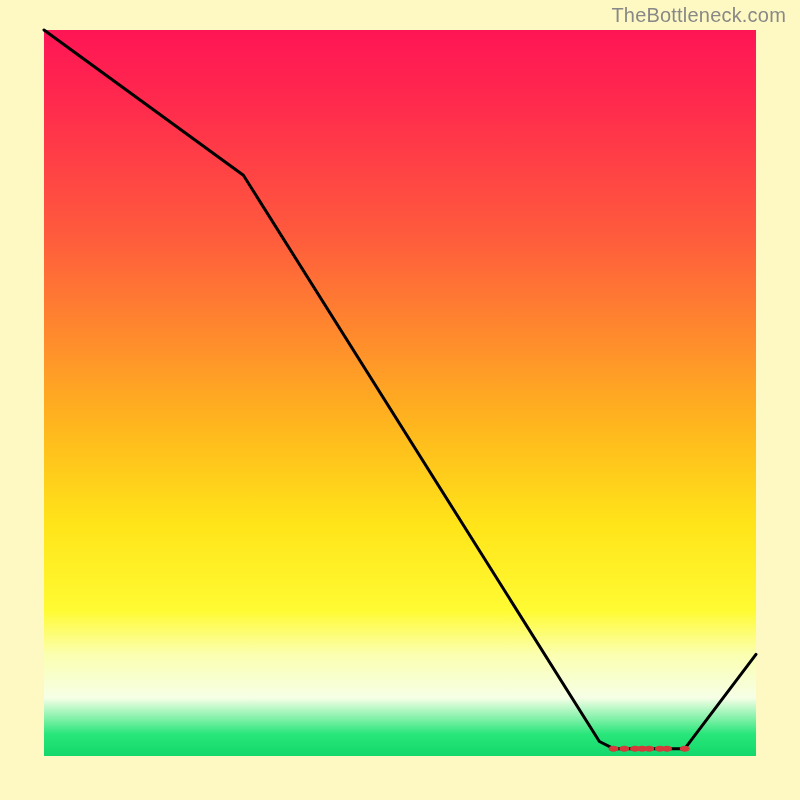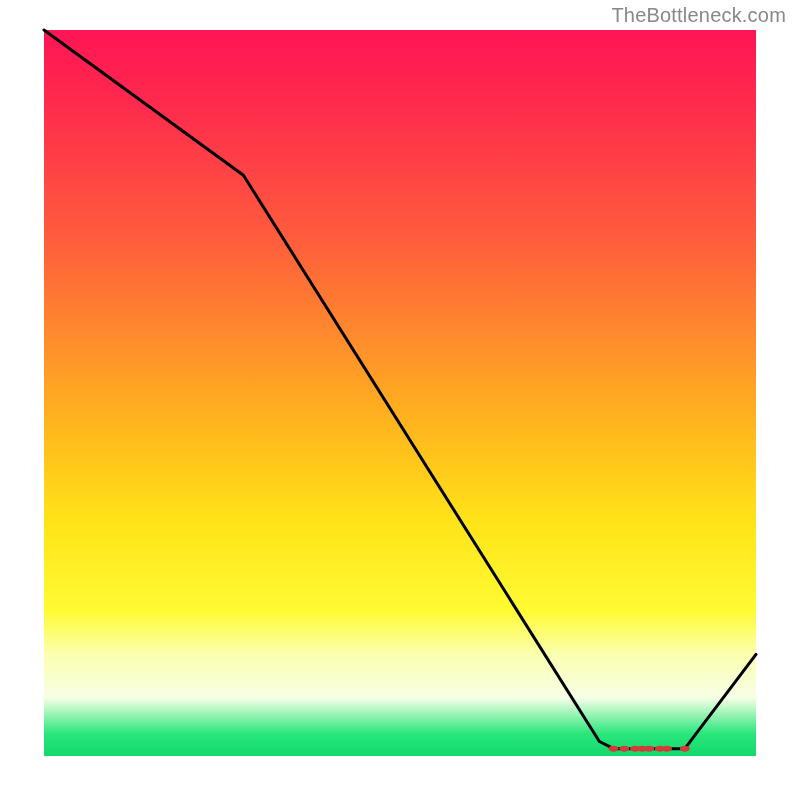--- a/index.html
+++ b/index.html
@@ -8,21 +8,21 @@
     background: #000;
     width: 800px;
     height: 800px;
     overflow: hidden;
     font-family: Arial, Helvetica, sans-serif;
   }
   .frame {
     position: relative;
     width: 800px;
     height: 800px;
-    background: #ffffff;
+    background: #fef9c3;
     text-align: center;
   }
   .attribution {
     position: absolute;
     top: 4px;
     right: 14px;
     color: #888;
     font-size: 20px;
     letter-spacing: 0.2px;
   }

